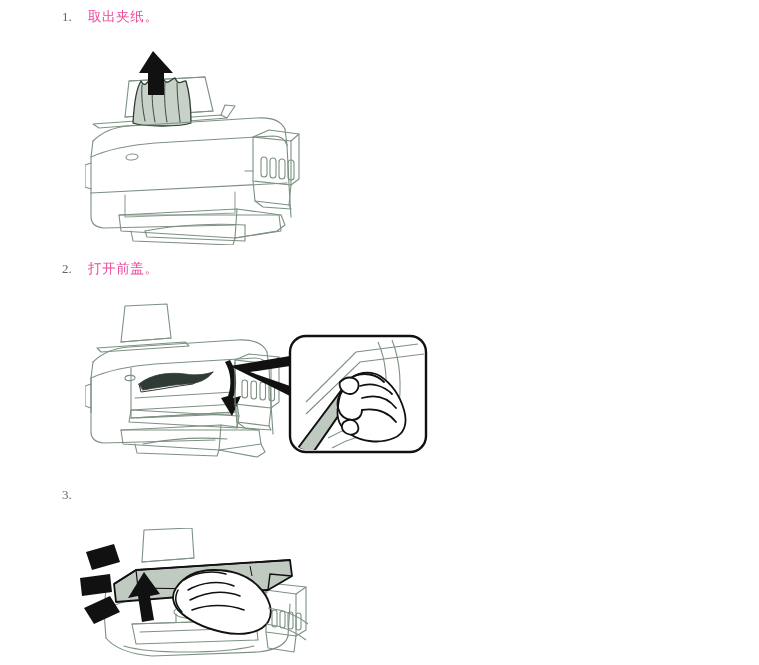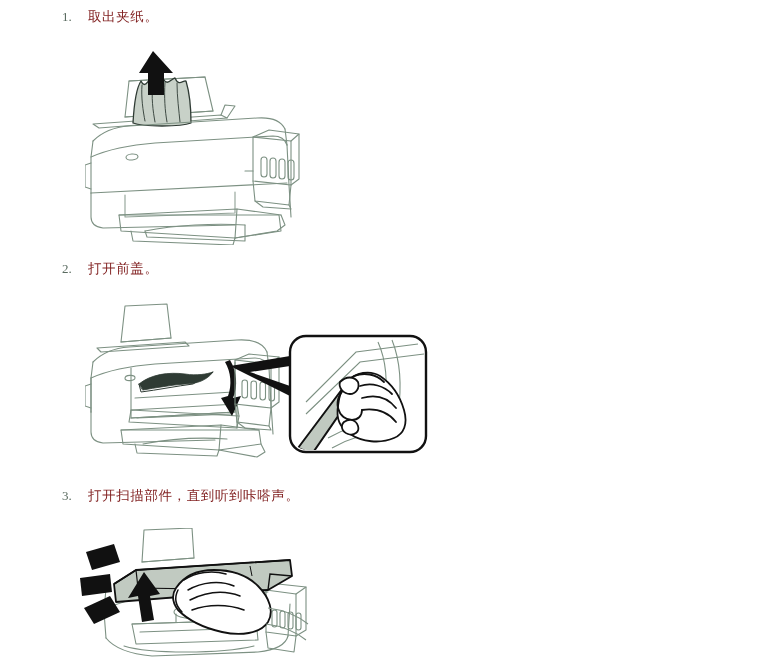--- a/index.html
+++ b/index.html
@@ -27,21 +27,21 @@
     white-space: nowrap;
   }
   .step-num {
     width: 26px;
     font-size: 13px;
     color: #5a6b60;
     letter-spacing: 0px;
   }
   .step-text {
     font-size: 13.5px;
-    color: #7f1d1d;
+    color: #ec4899;
     letter-spacing: 0.6px;
     font-family: "DejaVu Serif", "Liberation Serif", serif;
   }
   .fig {
     position: absolute;
   }
   .fig svg {
     display: block;
   }
 </style>
@@ -253,21 +253,20 @@
         <g fill="#ffffff" stroke="#111111" stroke-width="1.8">
           <path d="M112 52 C118 46 126 46 130 52 C132 58 128 64 122 64 C116 64 110 58 112 52 Z"></path>
           <path d="M116 92 C122 88 128 90 130 96 C132 102 126 106 120 104 C114 102 112 96 116 92 Z"></path>
         </g>
       </g>
     </svg>
   </div>
 
   <div class="step" style="left:62px; top:487px;">
     <span class="step-num">3.</span>
-    <span class="step-text">打开扫描部件，直到听到咔嗒声。</span>
   </div>
 
   <div class="fig" style="left:80px; top:528px;">
     <svg width="235" height="137" viewBox="0 0 235 137">
       <g fill="none" stroke="#7d9183" stroke-width="1.1" stroke-linejoin="round" stroke-linecap="round">
 
         <path d="M62 34 L64 2 L112 0 L114 30 Z"></path>
         <path d="M62 34 L114 30"></path>
 
         <path d="M26 60 L24 84 L26 110"></path>

